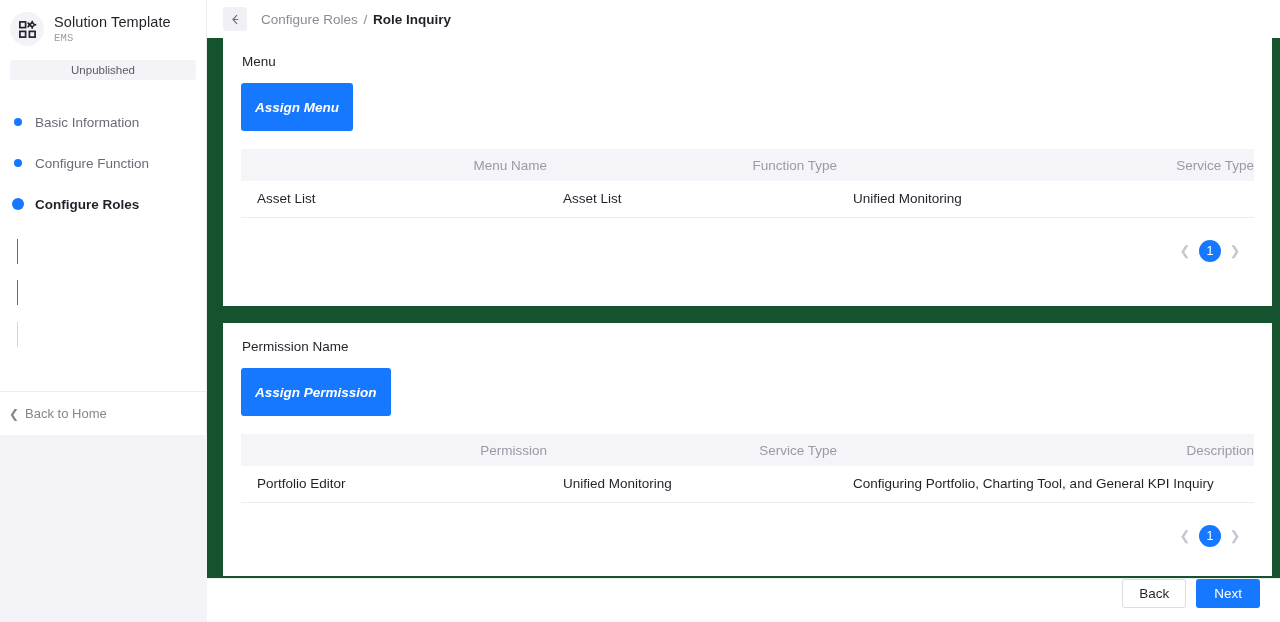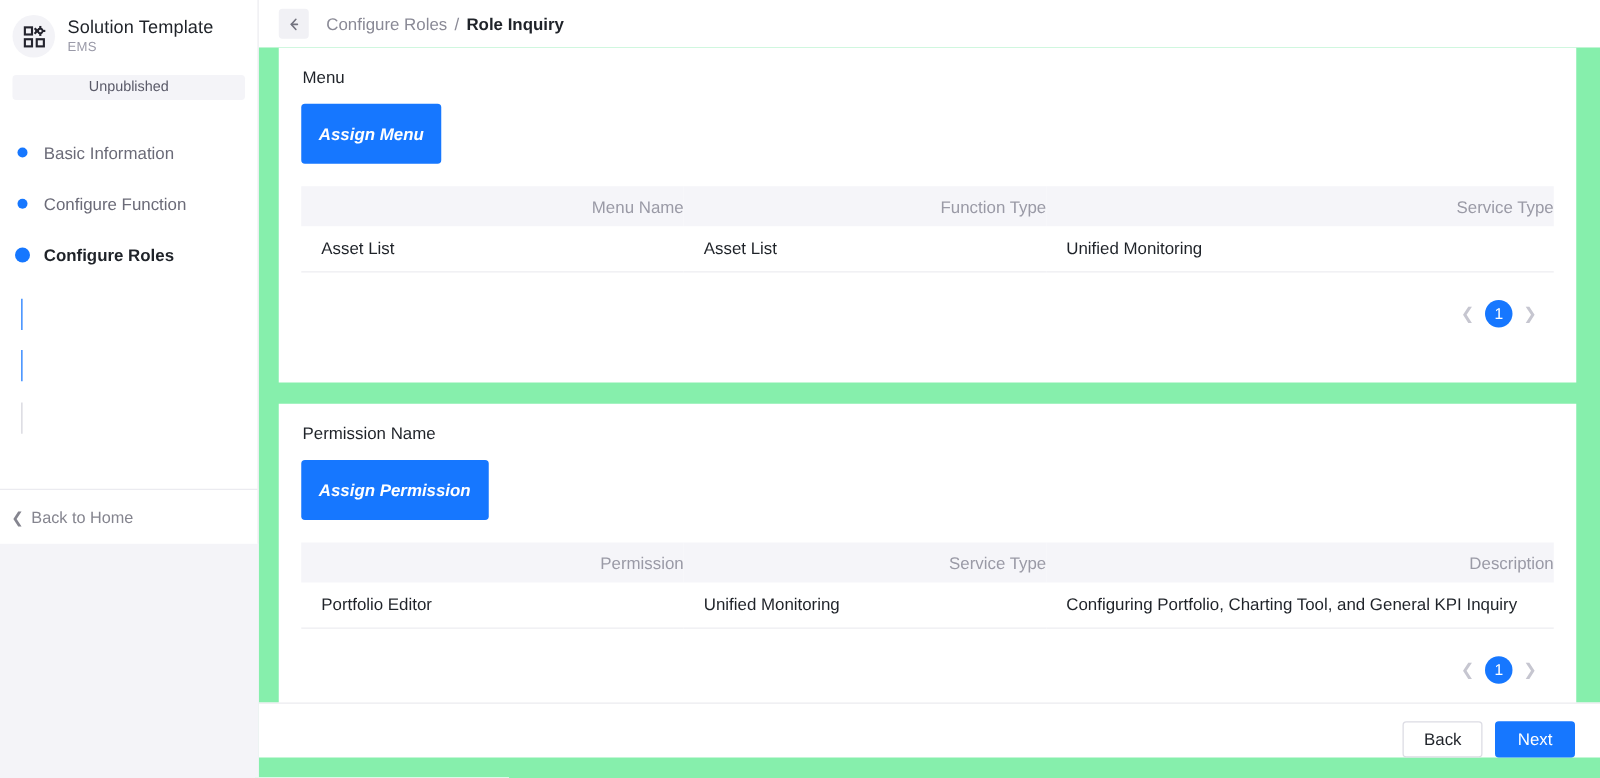--- a/index.html
+++ b/index.html
@@ -49,20 +49,21 @@
   .sb-title {
     font-size: 14.5px;
     color: #1f2329;
     letter-spacing: .1px;
   }
   .sb-sub {
     font-size: 10.5px;
     color: #9a9aa8;
     margin-top: 2px;
     letter-spacing: .2px;
+    font-family: Liberation Mono, monospace;
   }
   .sb-badge {
     margin: 12px 10px 0 10px;
     height: 20px;
     background: #f4f4f8;
     border-radius: 3px;
     display: flex;
     align-items: center;
     justify-content: center;
     font-size: 11.5px;
@@ -159,22 +160,22 @@
     color: #8a8a96;
     white-space: nowrap;
   }
   .crumbs .sep { color: #8a8a96; margin: 0 2px; }
   .crumbs .cur { color: #1f2329; font-weight: bold; }
   .crumbs .link { cursor: pointer; }
 
   .scrollarea {
     flex: 1;
     overflow: hidden;
-    background: #86efac;
-    padding-right: 19px;
+    background: #14532d;
+    padding-right: 8px;
   }
   .card {
     background: #ffffff;
     margin-left: 16px;
     padding: 16px 18px 0 18px;
   }
   .card.menu-card { height: 268px; }
   .card.perm-card { margin-top: 17px; height: 253px; }
 
   .section-label {
@@ -246,26 +247,26 @@
     color: #ffffff;
     font-size: 12.5px;
     display: flex;
     align-items: center;
     justify-content: center;
     cursor: pointer;
   }
 
   .footerbar {
     position: absolute;
-    left: 0; right: 0; bottom: 16px;
+    left: 0; right: 0; bottom: 0;
     height: 44px;
     background: #ffffff;
     border-top: 1px solid #ebebf0;
     display: flex;
-    align-items: flex-end;
+    align-items: flex-start;
     justify-content: flex-end;
     padding-right: 20px;
     gap: 10px;
   }
   .btn-sec {
     background: #ffffff;
     border: 1px solid #dcdce4;
     border-radius: 3px;
     height: 29px;
     padding: 0 16px;

